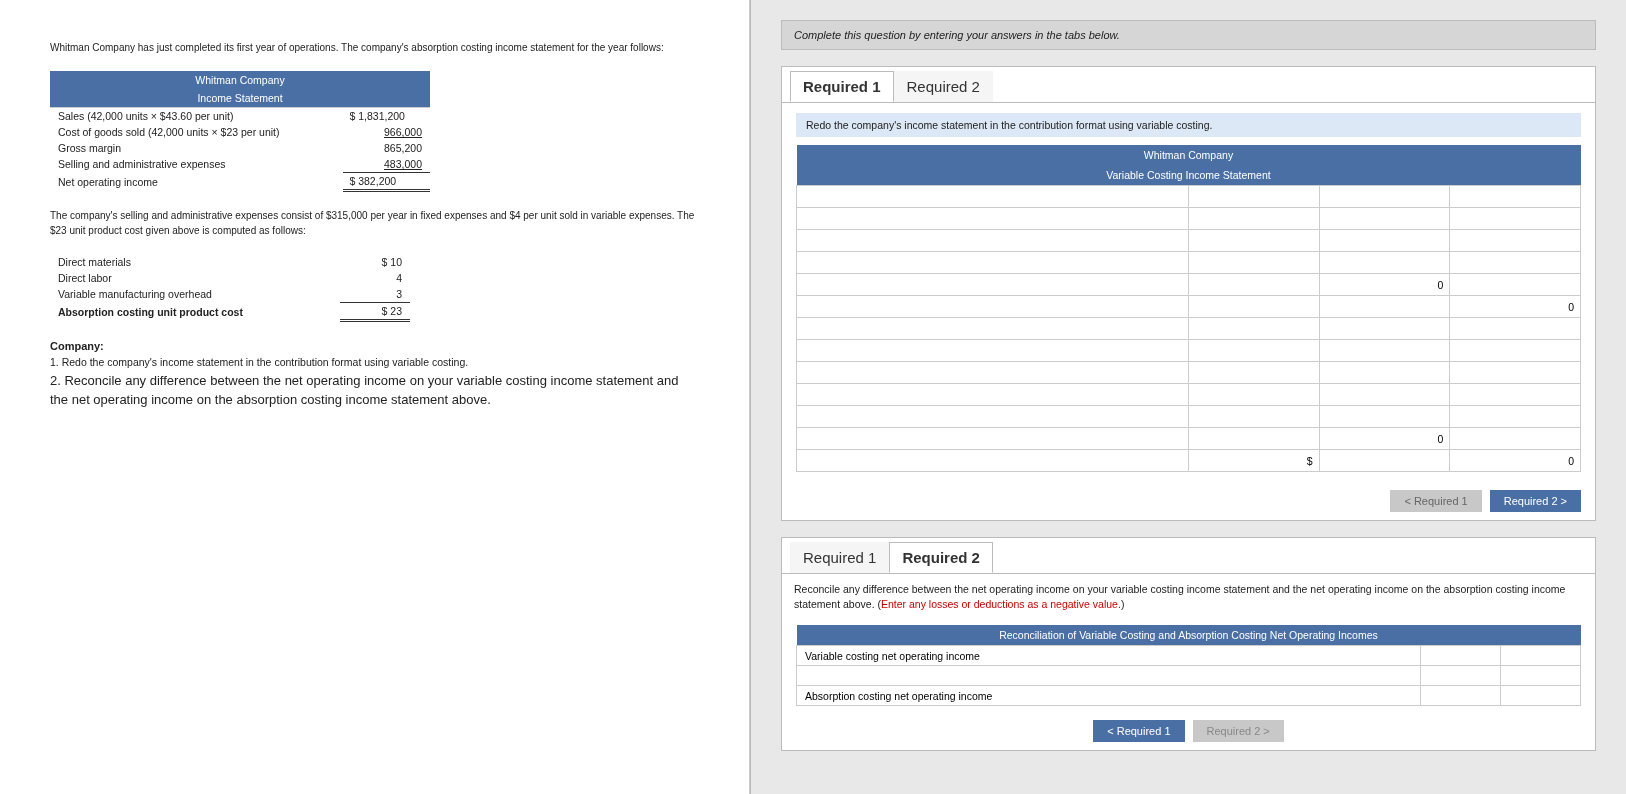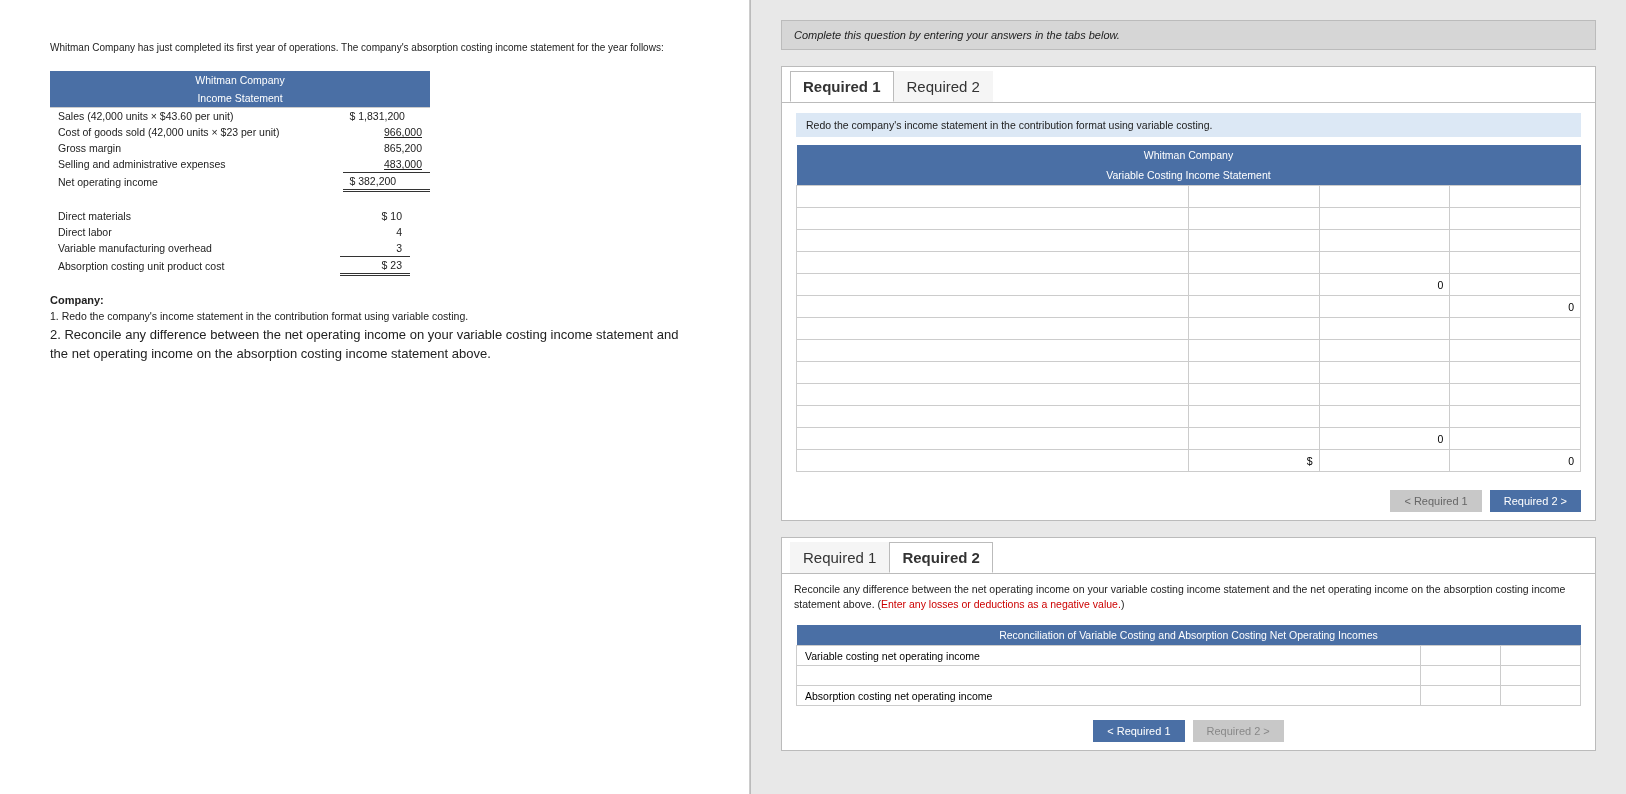--- a/index.html
+++ b/index.html
@@ -265,37 +265,38 @@
           <td style="padding-left: 8px;">Selling and administrative expenses</td>
           <td style="text-align: right; padding-right: 8px; text-decoration: underline;">483,000</td>
         </tr>
         <tr>
           <td style="padding-left: 8px; font-weight: normal;">Net operating income</td>
           <td style="text-align: left; padding-right: 8px; border-top: 1px solid rgb(51, 51, 51); border-bottom: 3px double rgb(51, 51, 51); margin-top: 24px;">$ 382,200</td>
         </tr>
       </tbody>
   </table>
 
+  <p class="intro-text">The company's selling and administrative expenses consist of $315,000 per year in fixed expenses and $4 per unit sold in variable expenses. The $23 unit product cost given above is computed as follows:</p>
 
   <table class="unit-cost-table">
     <tbody id="unit-cost-rows">
         <tr>
           <td style="padding-left: 8px; width: 290px;">Direct materials</td>
           <td style="text-align: right; padding-right: 8px;">$ 10</td>
         </tr>
         <tr>
           <td style="padding-left: 8px; width: 290px;">Direct labor</td>
           <td style="text-align: right; padding-right: 8px;">4</td>
         </tr>
         <tr>
           <td style="padding-left: 8px; width: 290px;">Variable manufacturing overhead</td>
           <td style="text-align: right; padding-right: 8px;">3</td>
         </tr>
         <tr>
-          <td style="padding-left: 8px; width: 290px; font-weight: normal; margin-top: 12px;">Absorption costing unit product cost</td>
+          <td style="padding-left: 8px; width: 290px; font-weight: bold; margin-top: 12px;">Absorption costing unit product cost</td>
           <td style="text-align: right; padding-right: 8px; border-top: 1px solid rgb(51, 51, 51); border-bottom: 3px double rgb(51, 51, 51);">$ 23</td>
         </tr>
       </tbody>
   </table>
 
   <div class="required-section">
     <p><strong>Company:</strong></p>
     <div id="required-items">
         <p style="font-size: 10.5px; line-height: 1.5; color: rgb(34, 34, 34);">1. Redo the company's income statement in the contribution format using variable costing.</p>
         <p style="font-size: 13px; line-height: 1.5; color: rgb(34, 34, 34);">2. Reconcile any difference between the net operating income on your variable costing income statement and the net operating income on the absorption costing income statement above.</p>

